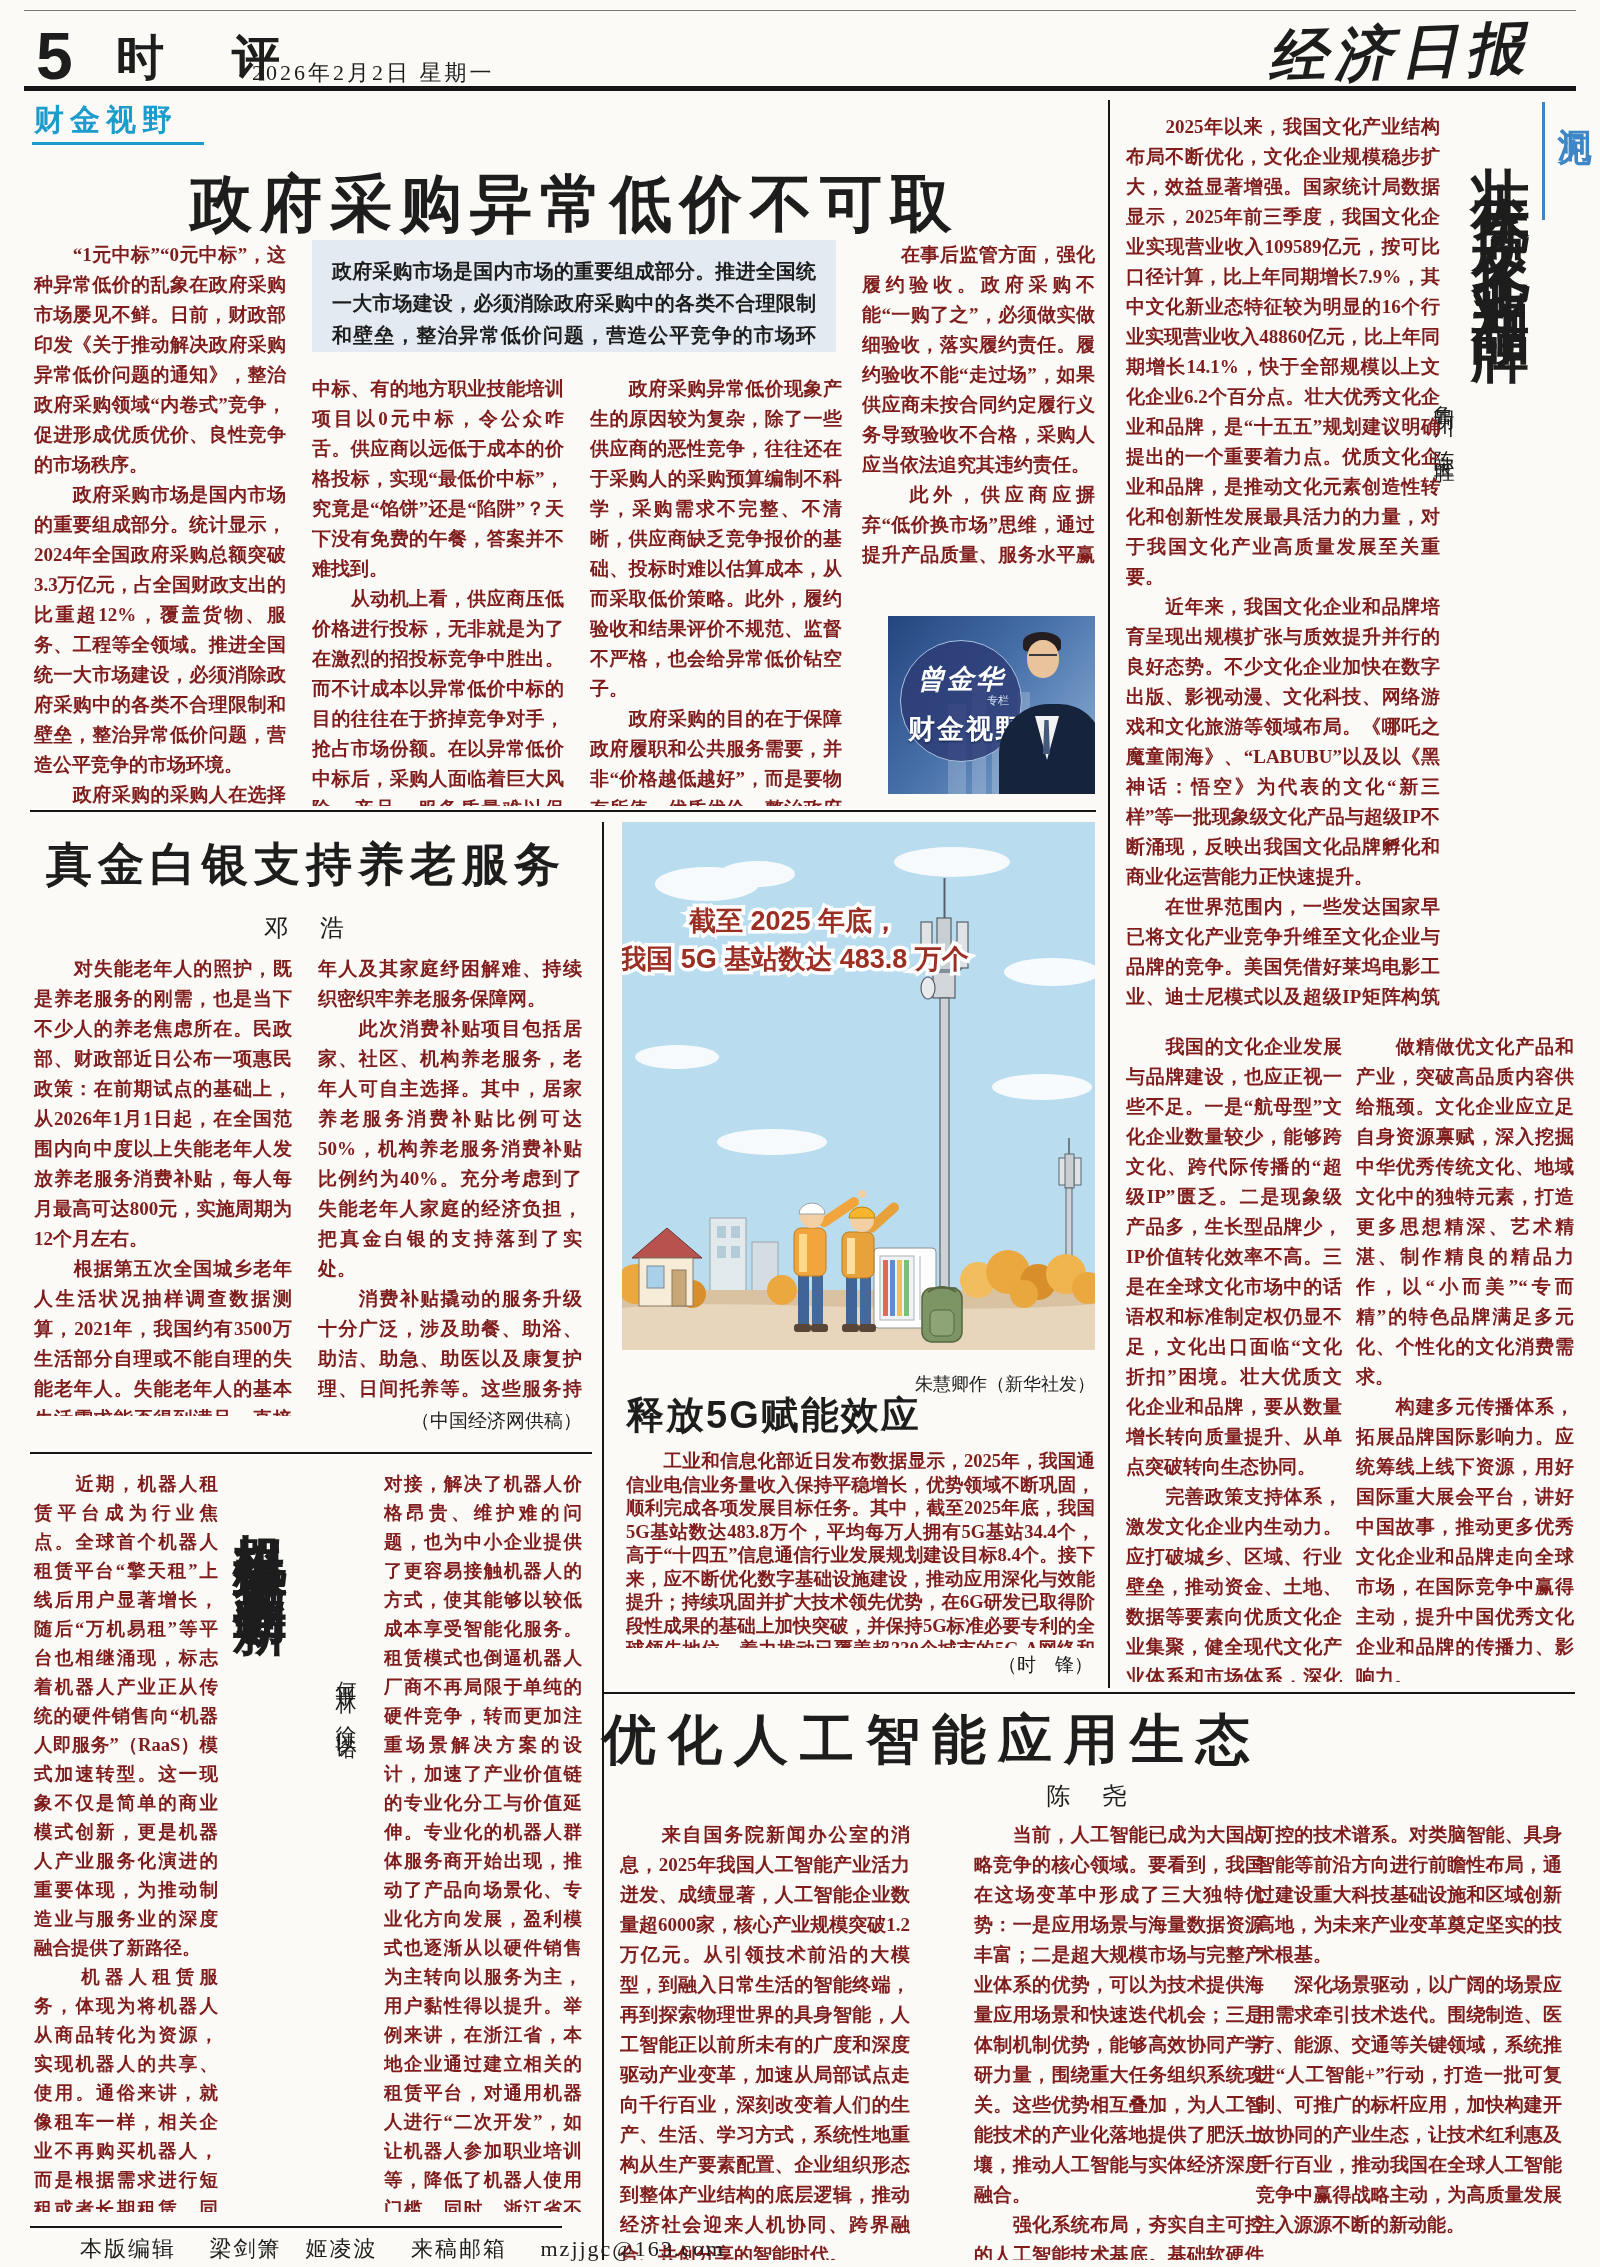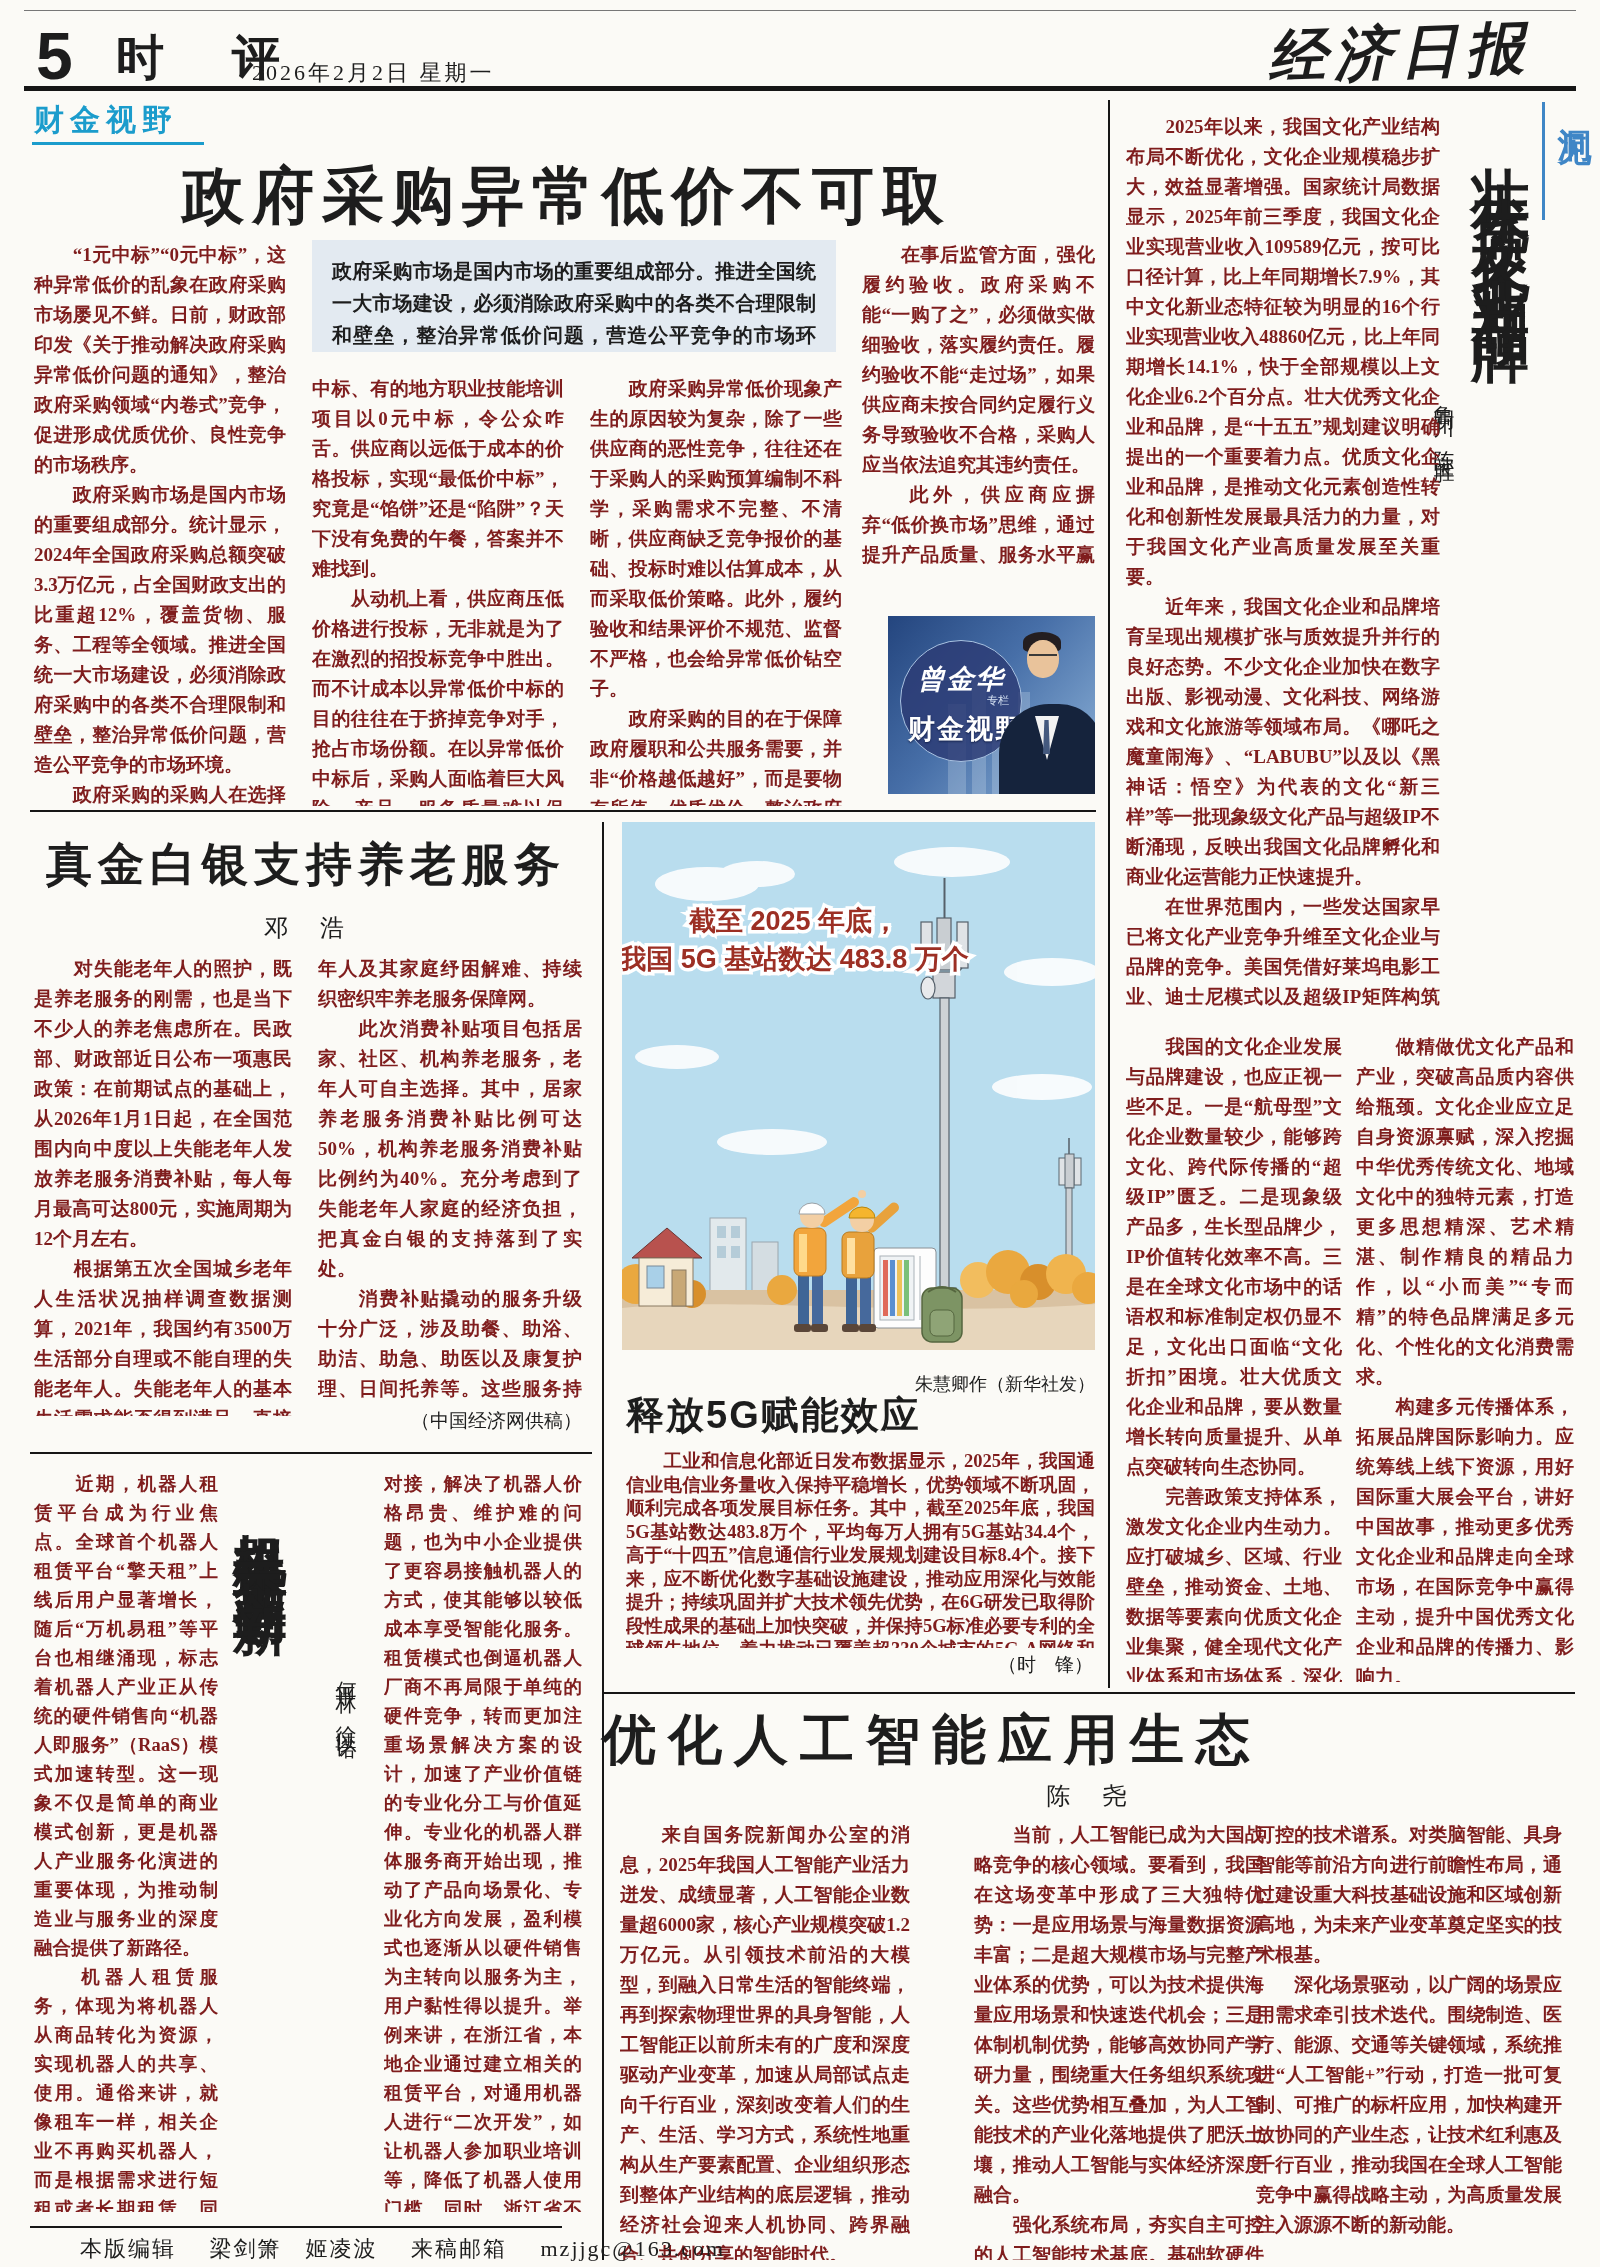--- a/index.html
+++ b/index.html
@@ -66,21 +66,21 @@
 
   <div class="abs rule" style="left:24px;top:10px;width:1552px;height:1px;background:#777;"></div>
   <div class="abs page-num sans">5</div>
   <div class="abs section-title">时 评</div>
   <div class="abs date-line">2026年2月2日 星期一</div>
   <div class="abs paper-name">经济日报</div>
   <div class="abs rule" style="left:24px;top:86px;width:1552px;height:5px;"></div>
 
   <div class="abs label-caijin sans" style="color:#1b9ccc;">财金视野</div>
   <div class="abs" style="left:32px;top:142px;width:172px;height:3px;background:#1b9ccc;"></div>
-  <h1 class="abs main-headline sans" style="margin:4px;">政府采购异常低价不可取</h1>
+  <h1 class="abs main-headline sans" style="margin:12px;">政府采购异常低价不可取</h1>
 
   <div class="abs bodytext" style="left:34px;top:240px;width:252px;height:566px;">　　“1元中标”“0元中标”，这种异常低价的乱象在政府采购市场屡见不鲜。日前，财政部印发《关于推动解决政府采购异常低价问题的通知》，整治政府采购领域“内卷式”竞争，促进形成优质优价、良性竞争的市场秩序。
 　　政府采购市场是国内市场的重要组成部分。统计显示，2024年全国政府采购总额突破3.3万亿元，占全国财政支出的比重超12%，覆盖货物、服务、工程等全领域。推进全国统一大市场建设，必须消除政府采购中的各类不合理限制和壁垒，整治异常低价问题，营造公平竞争的市场环境。
 　　政府采购的采购人在选择中标方时，可根据采购需求和项目特点，选择最低评标价法或者综合评分法。最低评标价法主要适用于技术、服务标准明确、统一的通用类项目，只围绕价格开展竞争，既能保障基本功能和质量，也能节约成本。对技术复杂、性质特殊的大型装备、专业服务等项目，则可以采用综合评分法，围绕产品性价比进行评审，实现优质优价采购。这两种评审方法，价格都是重要因素，影响着谁能在投标中胜出。
 　　实践中，异常低价的身影经常出现，比如，有的地方全自动生化免疫流水线以1元</div>
   <div class="abs intro-box sans">政府采购市场是国内市场的重要组成部分。推进全国统一大市场建设，必须消除政府采购中的各类不合理限制和壁垒，整治异常低价问题，营造公平竞争的市场环境。</div>
   <div class="abs bodytext" style="left:312px;top:374px;width:252px;height:432px;">中标、有的地方职业技能培训项目以0元中标，令公众咋舌。供应商以远低于成本的价格投标，实现“最低价中标”，究竟是“馅饼”还是“陷阱”？天下没有免费的午餐，答案并不难找到。
 　　从动机上看，供应商压低价格进行投标，无非就是为了在激烈的招投标竞争中胜出。而不计成本以异常低价中标的目的往往在于挤掉竞争对手，抢占市场份额。在以异常低价中标后，采购人面临着巨大风险，产品、服务质量难以保障，“低价冲标、低质履约”，有的供应商还会通过捆绑销售、追加费用等方式进行“找补”，变相抬高实际交易价格。
 　　可见，这种“最低价中标”并非正常的市场竞争，而是恶性竞争、“内卷式”竞争，扰乱了公平有序的市场秩序，影响财政资金效益，最终损害公共利益。</div>
   <div class="abs bodytext" style="left:590px;top:374px;width:252px;height:432px;">　　政府采购异常低价现象产生的原因较为复杂，除了一些供应商的恶性竞争，往往还在于采购人的采购预算编制不科学，采购需求不完整、不清晰，供应商缺乏竞争报价的基础、投标时难以估算成本，从而采取低价策略。此外，履约验收和结果评价不规范、监督不严格，也会给异常低价钻空子。

